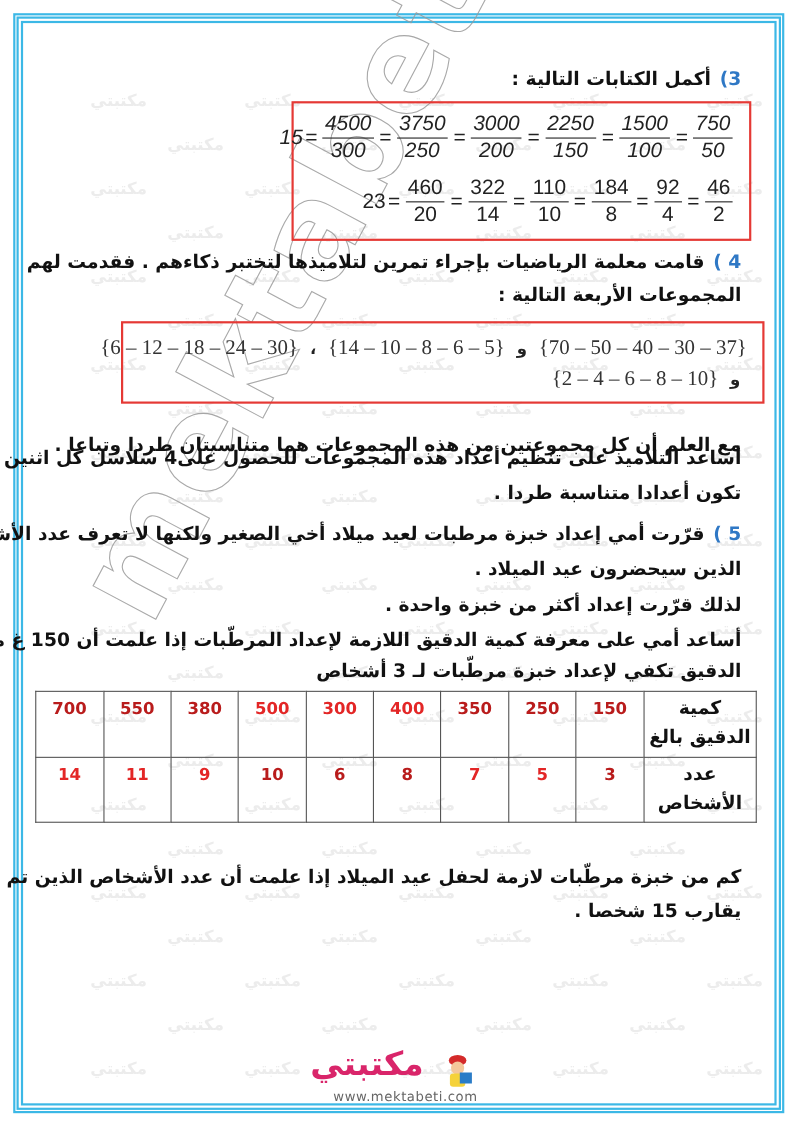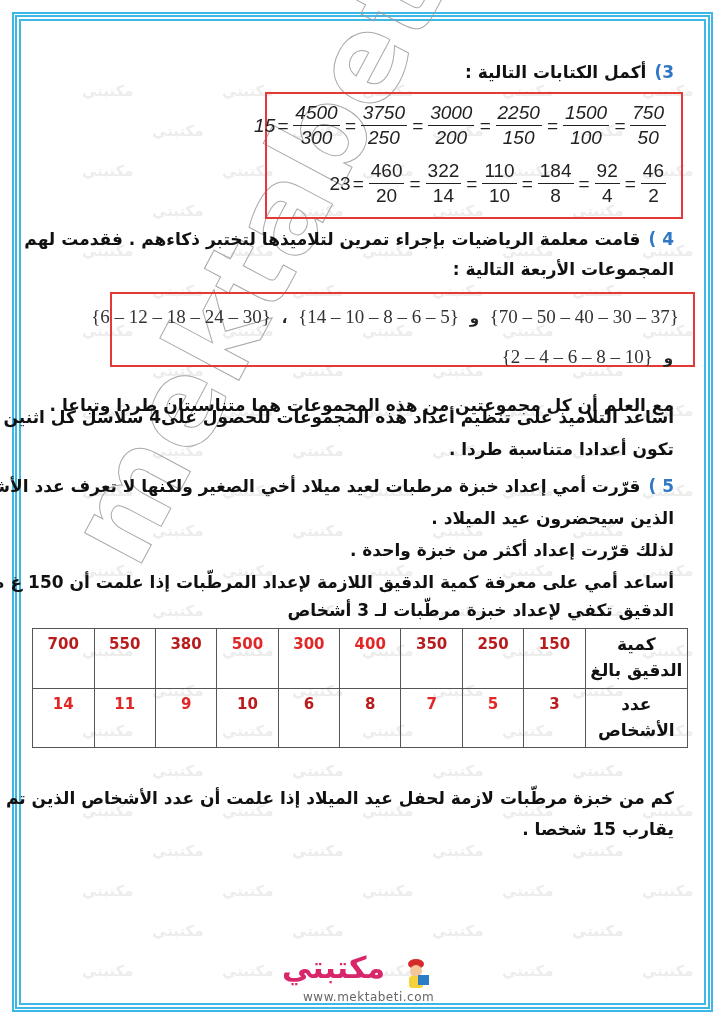--- a/index.html
+++ b/index.html
@@ -46,21 +46,21 @@
     .frac { display: inline-flex; flex-direction: column; align-items: center; margin: 0 3px; }
     .frac .n { padding: 0 2px 1px; border-bottom: 1px solid #222; line-height: 22px; }
     .frac .d { padding-top: 1px; line-height: 22px; }
     .eq { margin: 0 2px; }
 
     .set-row {
       position: absolute; right: 14px; direction: rtl; white-space: nowrap;
       font-family: "Liberation Serif", serif; font-size: 19px; color: #333;
     }
     .set-row.r1 { top: 12px; }
-    .set-row.r2 { top: 52px; text-align: center; }
+    .set-row.r2 { top: 40px; text-align: center; }
     .set { direction: ltr; unicode-bidi: isolate; display: inline-block; }
     .sep { font-family: "DejaVu Sans", sans-serif; font-weight: bold; font-size: 15px; margin: 0 6px; color: #222; }
 
     table.data {
       position: absolute; left: 32px; top: 628px; width: 656px; height: 120px;
       border-collapse: collapse; direction: rtl;
     }
     table.data td {
       border: 1px solid #555; vertical-align: top; text-align: center;
       font-size: 15px; font-weight: bold; padding-top: 6px; width: 9%;

